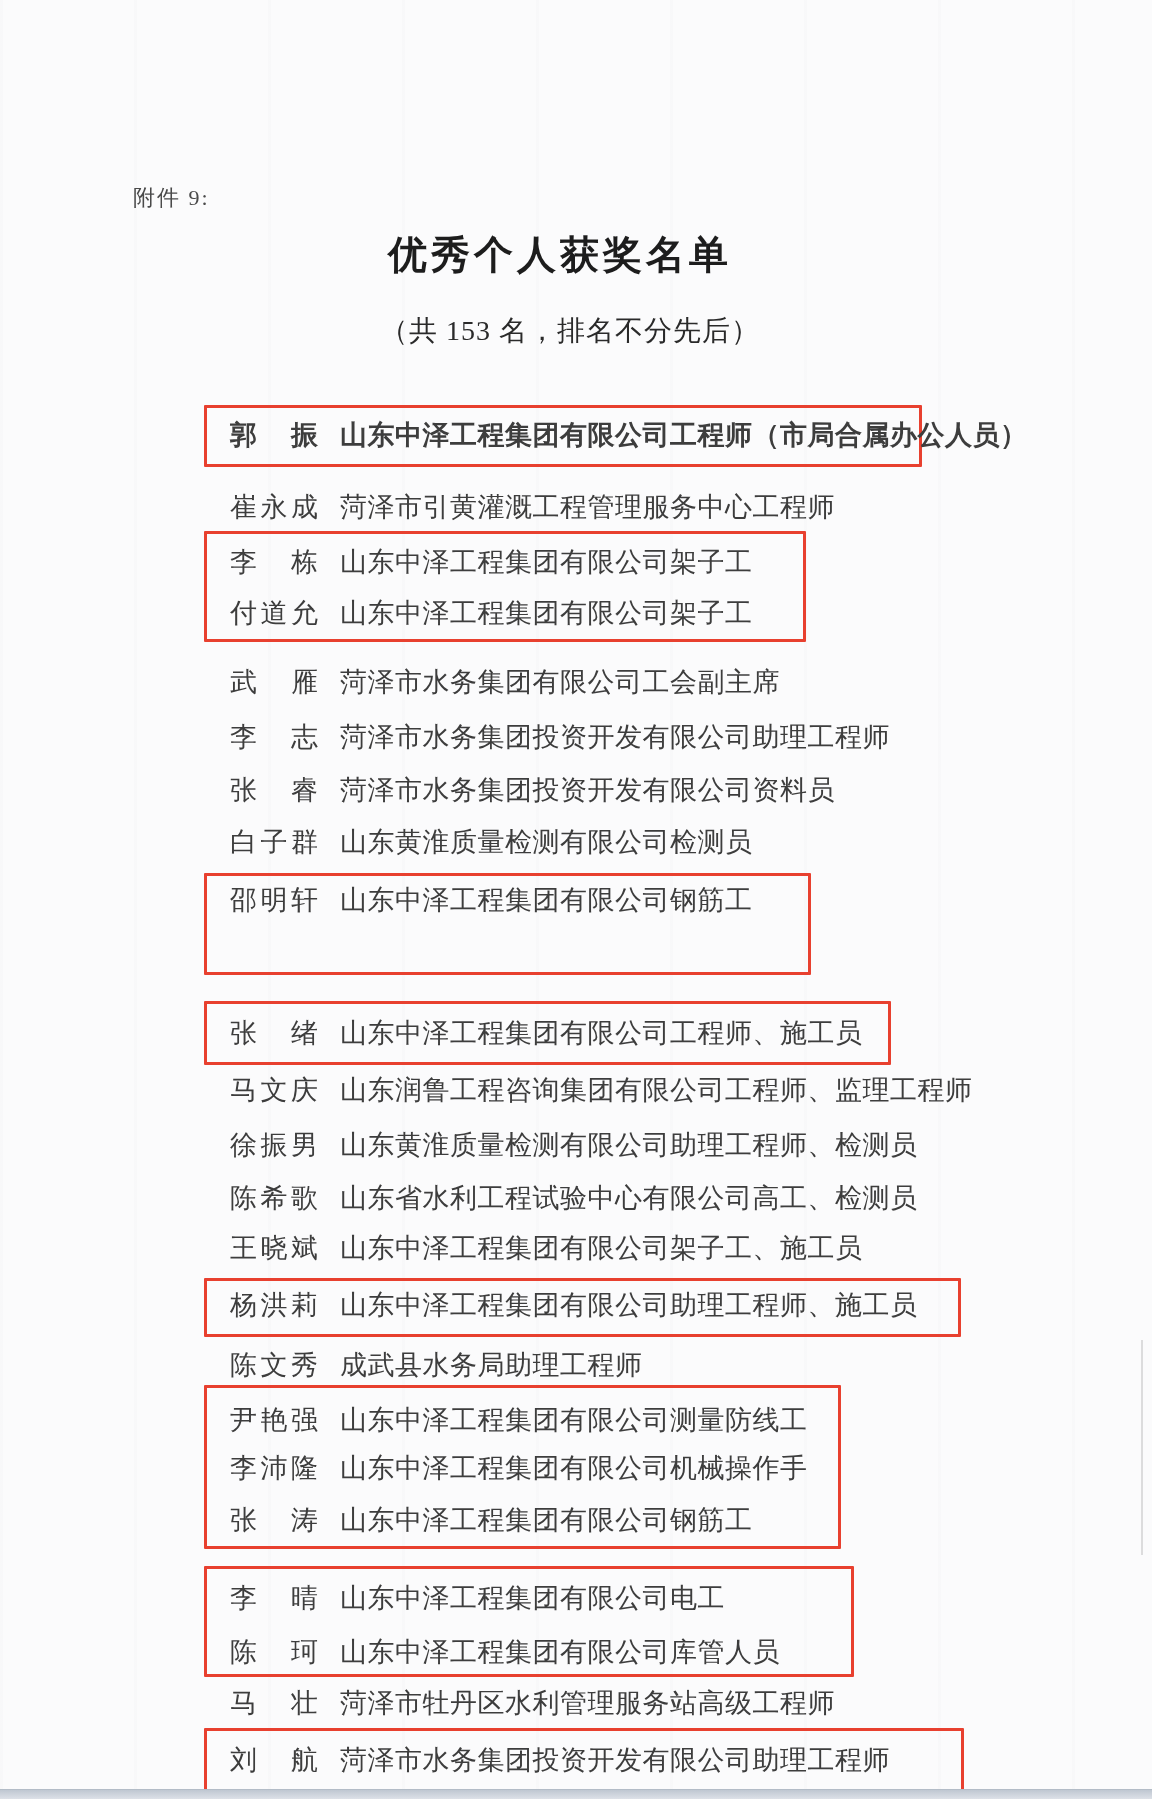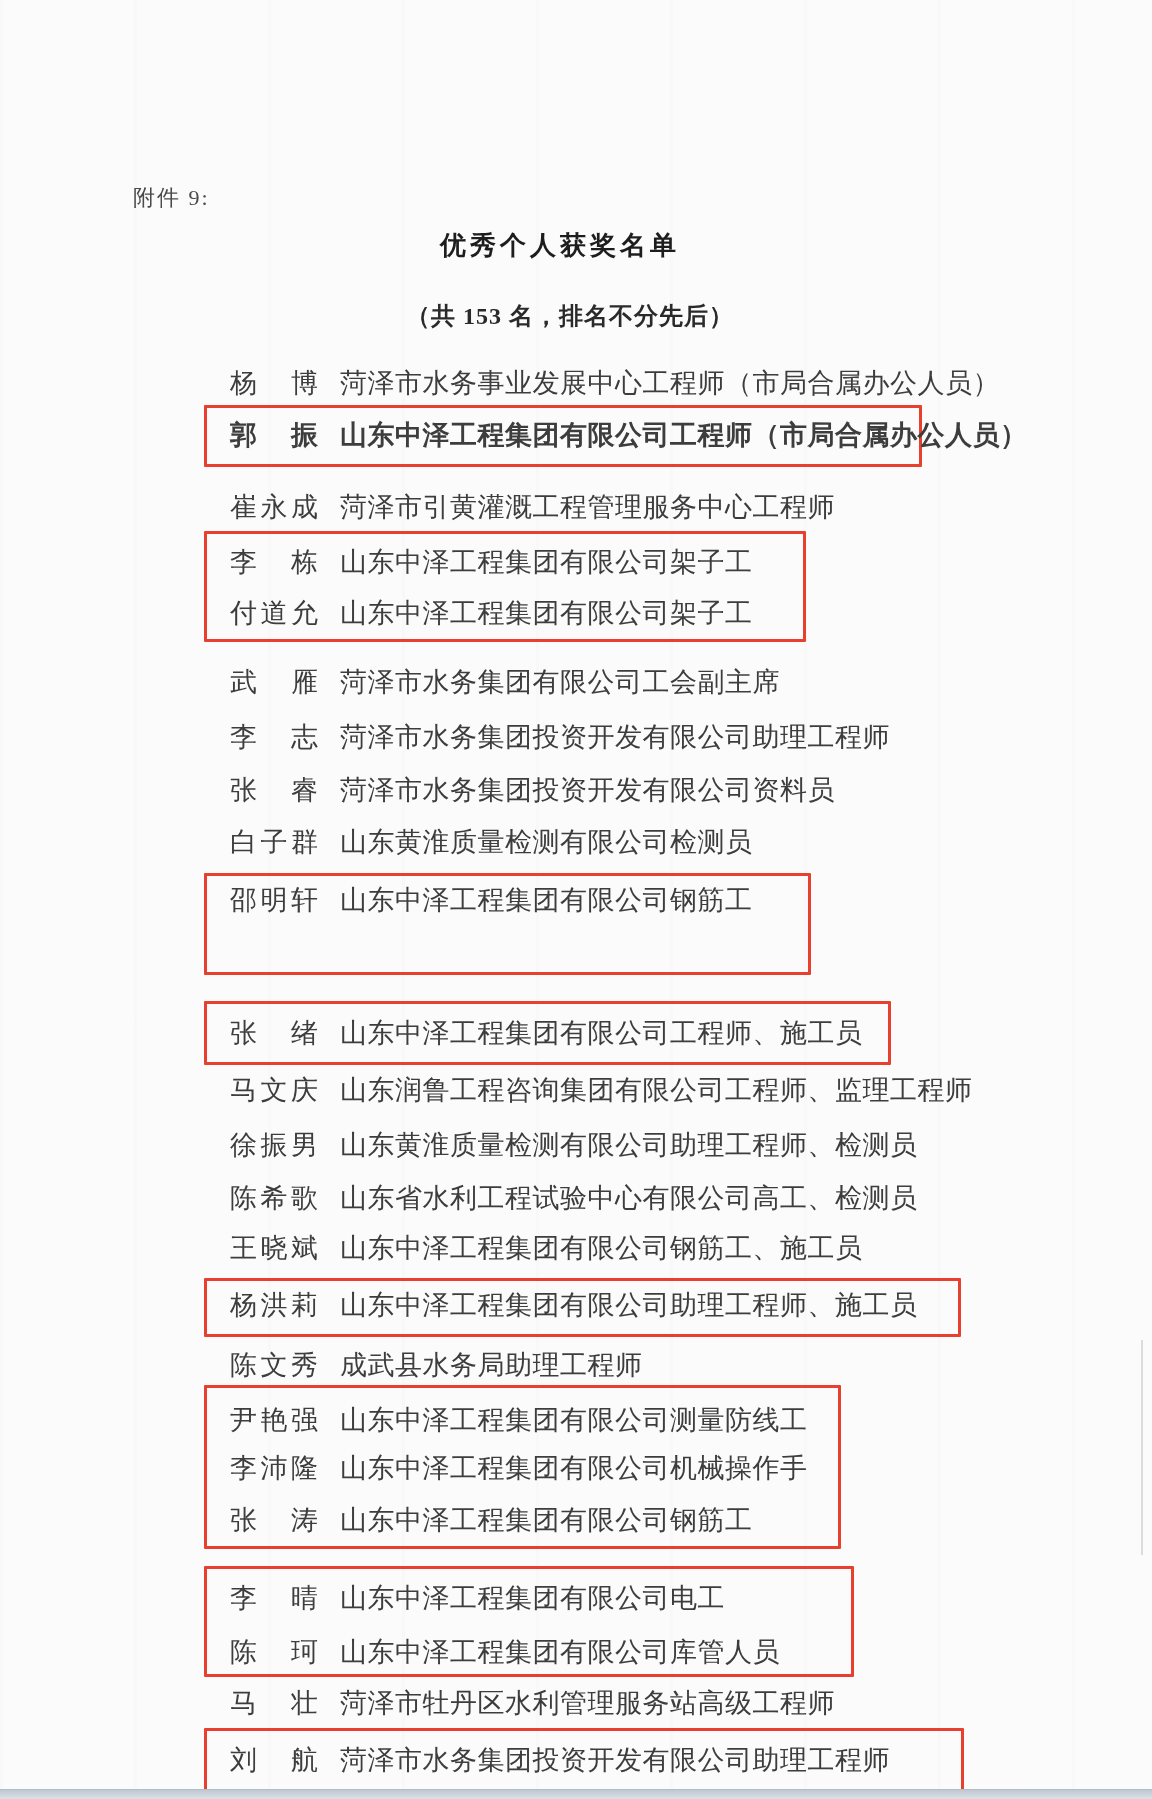--- a/index.html
+++ b/index.html
@@ -12,26 +12,26 @@
     overflow:hidden;
     font-family:"Liberation Serif","DejaVu Serif",serif;
     color:#3a3a3a;
   }
   .attachment{
     position:absolute;left:133px;top:183px;
     font-size:22px;letter-spacing:2px;color:#4a4a4a;
   }
   .doc-title{
     position:absolute;left:0;top:228px;width:1120px;
-    text-align:center;font-size:26px;font-weight:bold;color:#1d1d1d;
+    text-align:center;font-size:39px;font-weight:bold;color:#1d1d1d;
     letter-spacing:4px;
   }
   .doc-subtitle{
-    position:absolute;left:0;top:300px;width:1140px;
-    text-align:center;font-size:24px;font-weight:bold;color:#2a2a2a;
+    position:absolute;left:0;top:312px;width:1140px;
+    text-align:center;font-size:28px;font-weight:normal;color:#2a2a2a;
     letter-spacing:1px;
   }
   .row{
     position:absolute;left:230px;height:34px;line-height:34px;
     white-space:nowrap;font-size:27px;
   }
   .name{
     display:inline-block;width:88px;vertical-align:top;
     text-align:justify;text-align-last:justify;color:#3d3d3d;
   }
@@ -65,35 +65,34 @@
 
   <div class="hl-box" style="top:405px;width:712px;height:56px;"></div>
   <div class="hl-box" style="top:531px;width:596px;height:105px;"></div>
   <div class="hl-box" style="top:873px;width:601px;height:96px;"></div>
   <div class="hl-box" style="top:1001px;width:681px;height:58px;"></div>
   <div class="hl-box" style="top:1278px;width:751px;height:53px;"></div>
   <div class="hl-box" style="top:1385px;width:631px;height:158px;"></div>
   <div class="hl-box" style="top:1566px;width:644px;height:105px;"></div>
   <div class="hl-box" style="top:1728px;width:754px;height:58px;"></div>
 
-  <div class="row" style="top:366px;"><span class="name">杨　博</span><span class="desc">菏泽市水务事业发展中心工程师（市局合属办公人员）</span></div>
   <div class="row" style="top:418px;font-weight:bold;"><span class="name">郭　振</span><span class="desc">山东中泽工程集团有限公司工程师（市局合属办公人员）</span></div>
   <div class="row" style="top:490px;"><span class="name">崔永成</span><span class="desc">菏泽市引黄灌溉工程管理服务中心工程师</span></div>
   <div class="row" style="top:545px;"><span class="name">李　栋</span><span class="desc">山东中泽工程集团有限公司架子工</span></div>
   <div class="row" style="top:596px;"><span class="name">付道允</span><span class="desc">山东中泽工程集团有限公司架子工</span></div>
   <div class="row" style="top:665px;"><span class="name">武　雁</span><span class="desc">菏泽市水务集团有限公司工会副主席</span></div>
   <div class="row" style="top:720px;"><span class="name">李　志</span><span class="desc">菏泽市水务集团投资开发有限公司助理工程师</span></div>
   <div class="row" style="top:773px;"><span class="name">张　睿</span><span class="desc">菏泽市水务集团投资开发有限公司资料员</span></div>
   <div class="row" style="top:825px;"><span class="name">白子群</span><span class="desc">山东黄淮质量检测有限公司检测员</span></div>
   <div class="row" style="top:883px;"><span class="name">邵明轩</span><span class="desc">山东中泽工程集团有限公司钢筋工</span></div>
   <div class="row" style="top:1016px;"><span class="name">张　绪</span><span class="desc">山东中泽工程集团有限公司工程师、施工员</span></div>
   <div class="row" style="top:1073px;"><span class="name">马文庆</span><span class="desc">山东润鲁工程咨询集团有限公司工程师、监理工程师</span></div>
   <div class="row" style="top:1128px;"><span class="name">徐振男</span><span class="desc">山东黄淮质量检测有限公司助理工程师、检测员</span></div>
   <div class="row" style="top:1181px;"><span class="name">陈希歌</span><span class="desc">山东省水利工程试验中心有限公司高工、检测员</span></div>
-  <div class="row" style="top:1231px;"><span class="name">王晓斌</span><span class="desc">山东中泽工程集团有限公司钢筋工、施工员</span></div>
+  <div class="row" style="top:1231px;"><span class="name">王晓斌</span><span class="desc">山东中泽工程集团有限公司架子工、施工员</span></div>
   <div class="row" style="top:1288px;"><span class="name">杨洪莉</span><span class="desc">山东中泽工程集团有限公司助理工程师、施工员</span></div>
   <div class="row" style="top:1348px;"><span class="name">陈文秀</span><span class="desc">成武县水务局助理工程师</span></div>
   <div class="row" style="top:1403px;"><span class="name">尹艳强</span><span class="desc">山东中泽工程集团有限公司测量防线工</span></div>
   <div class="row" style="top:1451px;"><span class="name">李沛隆</span><span class="desc">山东中泽工程集团有限公司机械操作手</span></div>
   <div class="row" style="top:1581px;"><span class="name">李　晴</span><span class="desc">山东中泽工程集团有限公司电工</span></div>
   <div class="row" style="top:1503px;"><span class="name">张　涛</span><span class="desc">山东中泽工程集团有限公司钢筋工</span></div>
   <div class="row" style="top:1635px;"><span class="name">陈　珂</span><span class="desc">山东中泽工程集团有限公司库管人员</span></div>
   <div class="row" style="top:1686px;"><span class="name">马　壮</span><span class="desc">菏泽市牡丹区水利管理服务站高级工程师</span></div>
   <div class="row" style="top:1743px;"><span class="name">刘　航</span><span class="desc">菏泽市水务集团投资开发有限公司助理工程师</span></div>
 

